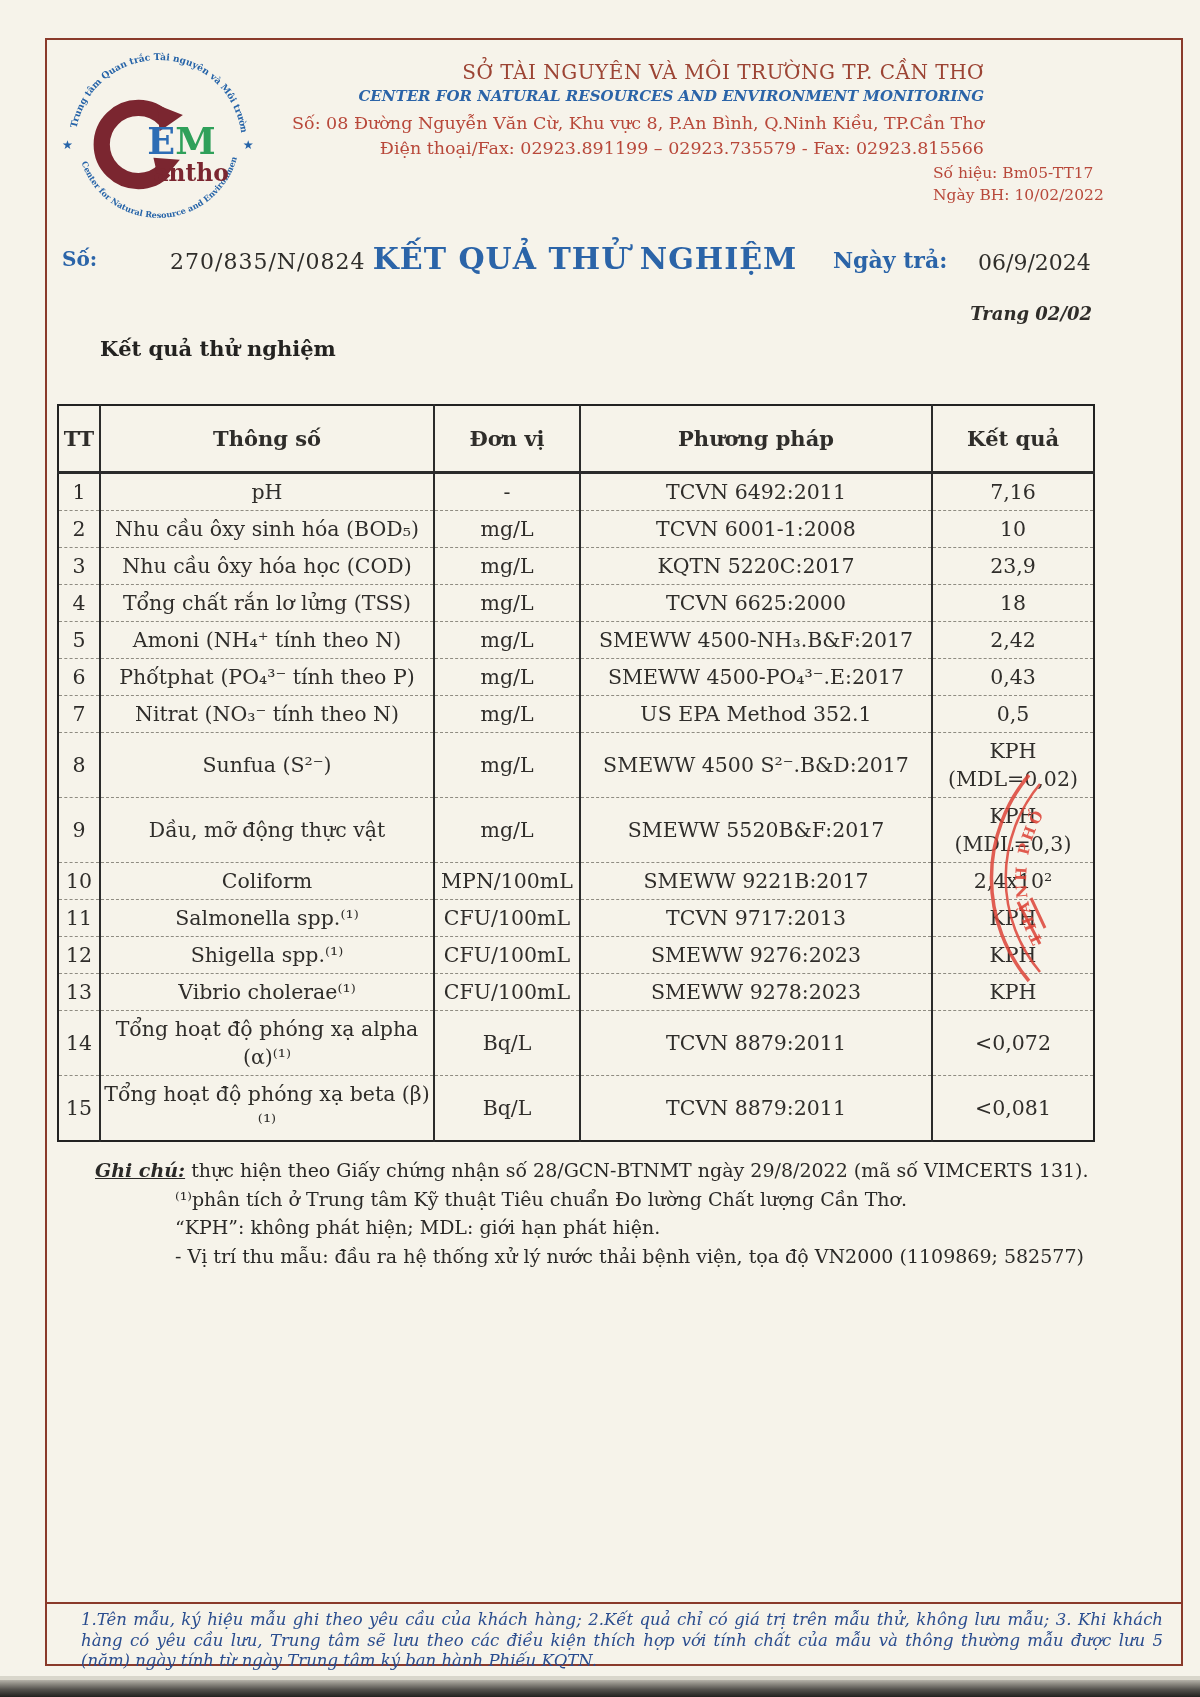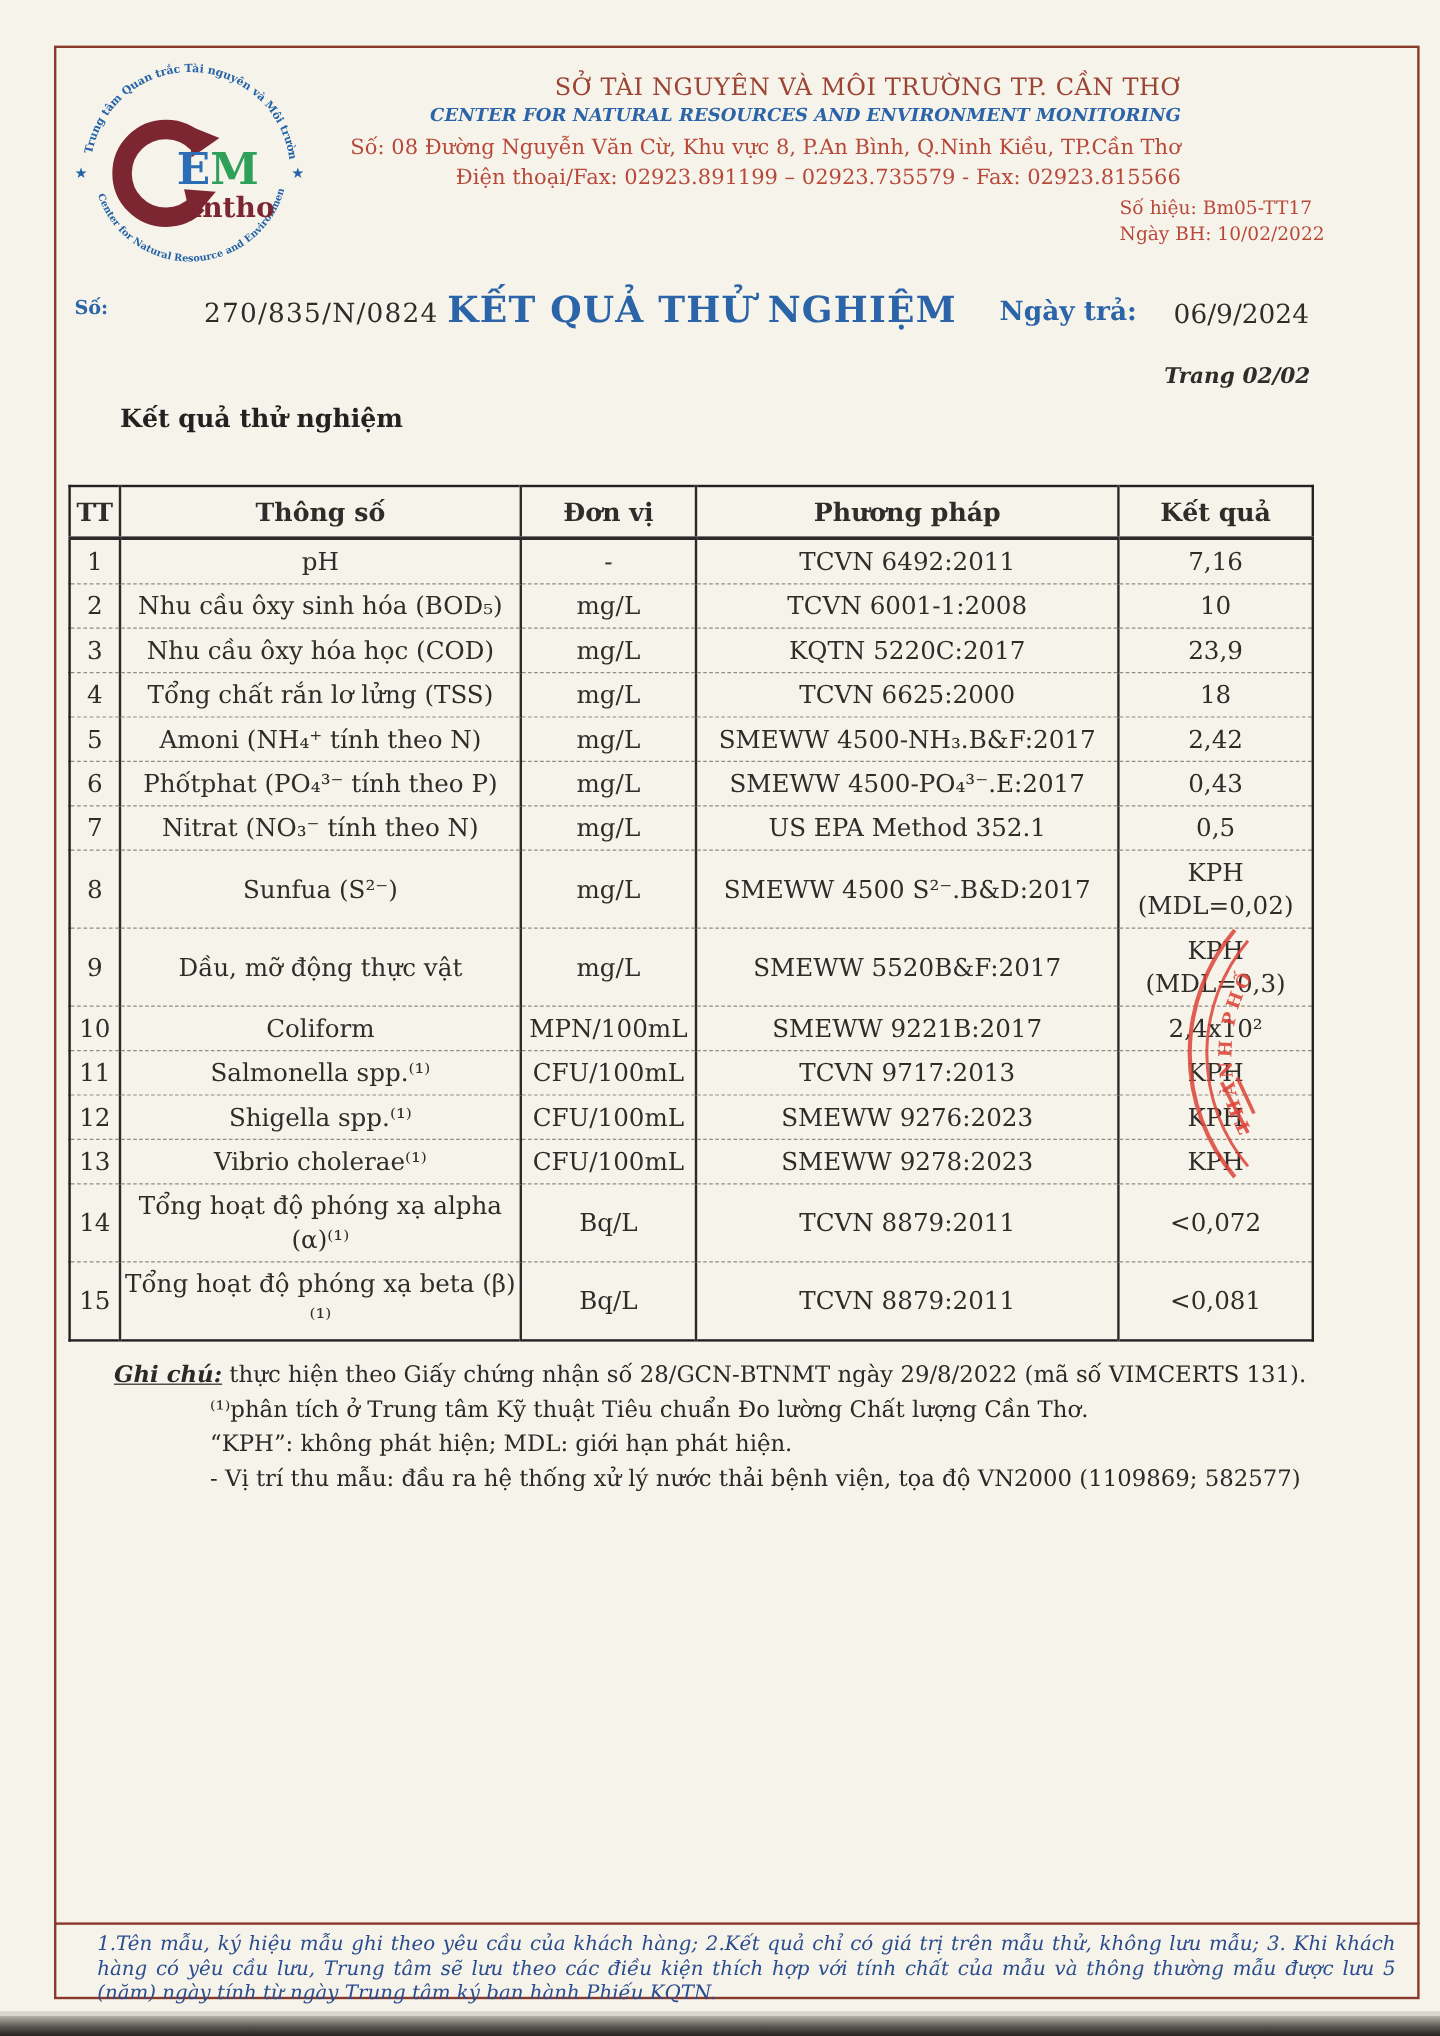--- a/index.html
+++ b/index.html
@@ -10,35 +10,35 @@
   
   .logo{position:absolute;left:60px;top:46px;width:198px;height:198px;}
   .org{position:absolute;left:264px;top:60px;width:720px;text-align:right;}
   .org .dept{font-size:20px;color:#9c4434;letter-spacing:.5px;margin-bottom:3px;}
   .org .vi{font-size:23px;font-weight:bold;color:#2b64a8;letter-spacing:.3px;margin-bottom:2px;}
   .org .en{font-size:15px;font-weight:bold;font-style:italic;color:#2b64a8;margin-bottom:6px;}
   .org .addr,.org .phone,.org .email{font-size:17.5px;color:#b8483a;line-height:25px;}
   .doc-meta{position:absolute;left:933px;top:162px;width:250px;font-size:15.5px;color:#b8483a;line-height:22px;}
 
   
-  .so-label{position:absolute;left:62px;top:247px;font-size:16px;font-weight:bold;color:#2b64a8;}
+  .so-label{position:absolute;left:62px;top:247px;font-size:20px;font-weight:bold;color:#2b64a8;}
   .so-value{position:absolute;left:170px;top:249px;font-size:22px;color:#2f2d2a;letter-spacing:1px;}
   .doc-title{position:absolute;left:300px;top:241px;width:570px;text-align:center;font-size:30px;font-weight:bold;color:#2b64a8;letter-spacing:1px;}
   .ngaytra-label{position:absolute;left:833px;top:247px;font-size:22px;font-weight:bold;color:#2b64a8;}
   .ngaytra-value{position:absolute;left:978px;top:250px;font-size:22px;color:#2f2d2a;}
   .page-num{position:absolute;left:920px;top:303px;width:172px;text-align:right;font-size:18px;font-weight:bold;font-style:italic;color:#2f2d2a;}
   .section-title{position:absolute;left:100px;top:336px;font-size:21px;font-weight:bold;color:#232220;}
 
   
   .content{position:absolute;left:0;top:404px;width:1200px;}
   table.results{border-collapse:collapse;table-layout:fixed;margin-left:57px;width:1036px;}
   table.results th,table.results td{border-left:2px solid #2b2b2b;overflow:hidden;}
   table.results th:first-child,table.results td:first-child{border-left:none;}
   table.results{border:2px solid #222;}
-  table.results th{font-size:21px;font-weight:bold;padding:8px 2px;border-bottom:3px solid #2b2b2b;}
+  table.results th{font-size:21px;font-weight:bold;padding:20px 2px;border-bottom:3px solid #2b2b2b;}
   table.results td{font-size:20.5px;padding:4px 2px;text-align:center;vertical-align:middle;line-height:28px;}
   table.results tbody tr + tr td{border-top:1px dashed #8f8c82;}
   td.c-param{text-align:left;padding-left:10px;padding-right:6px;}
   .col-tt{width:42px;}.col-param{width:334px;}.col-unit{width:146px;}.col-method{width:352px;}.col-result{width:162px;}
 
   .notes{margin:14px 0 0 95px;width:1000px;font-size:19px;line-height:28.5px;color:#2a2927;}
   .notes .lbl{font-weight:bold;font-style:italic;text-decoration:underline;text-align:right;}
   .notes .indent{margin-left:80px;}
 
   

